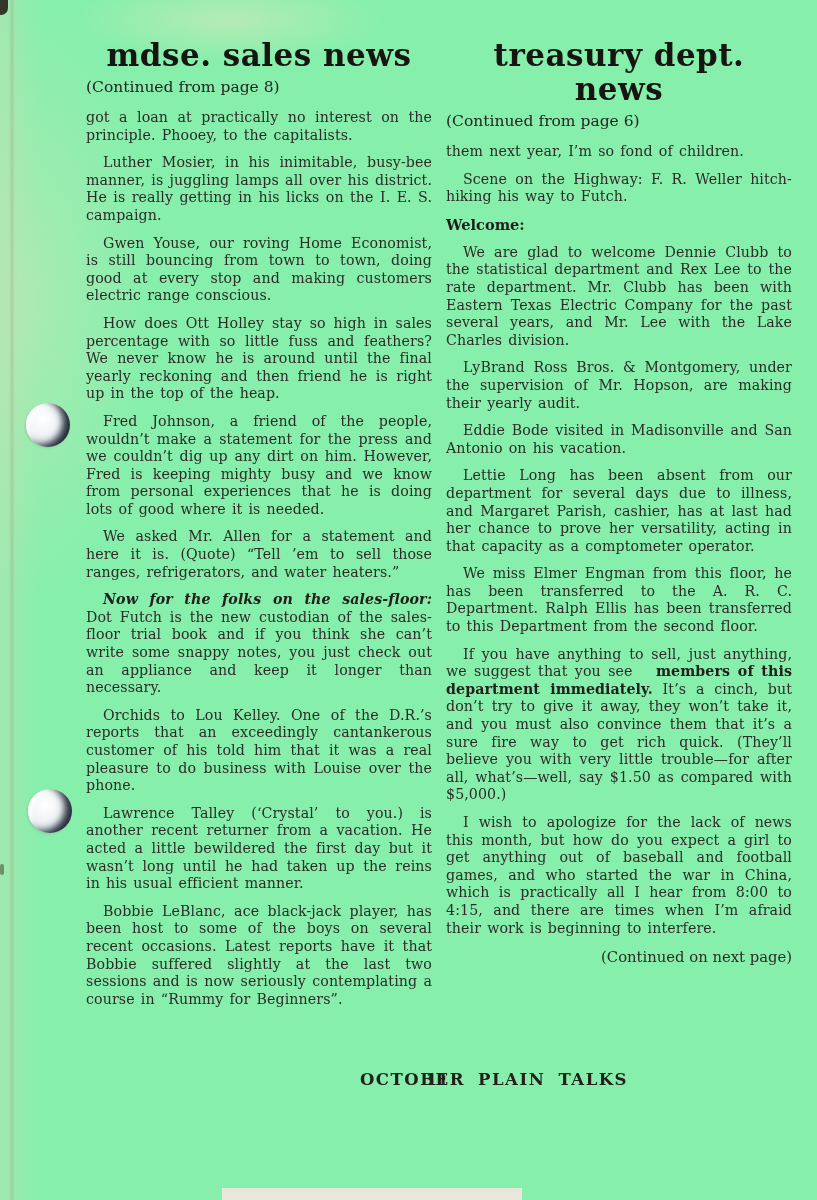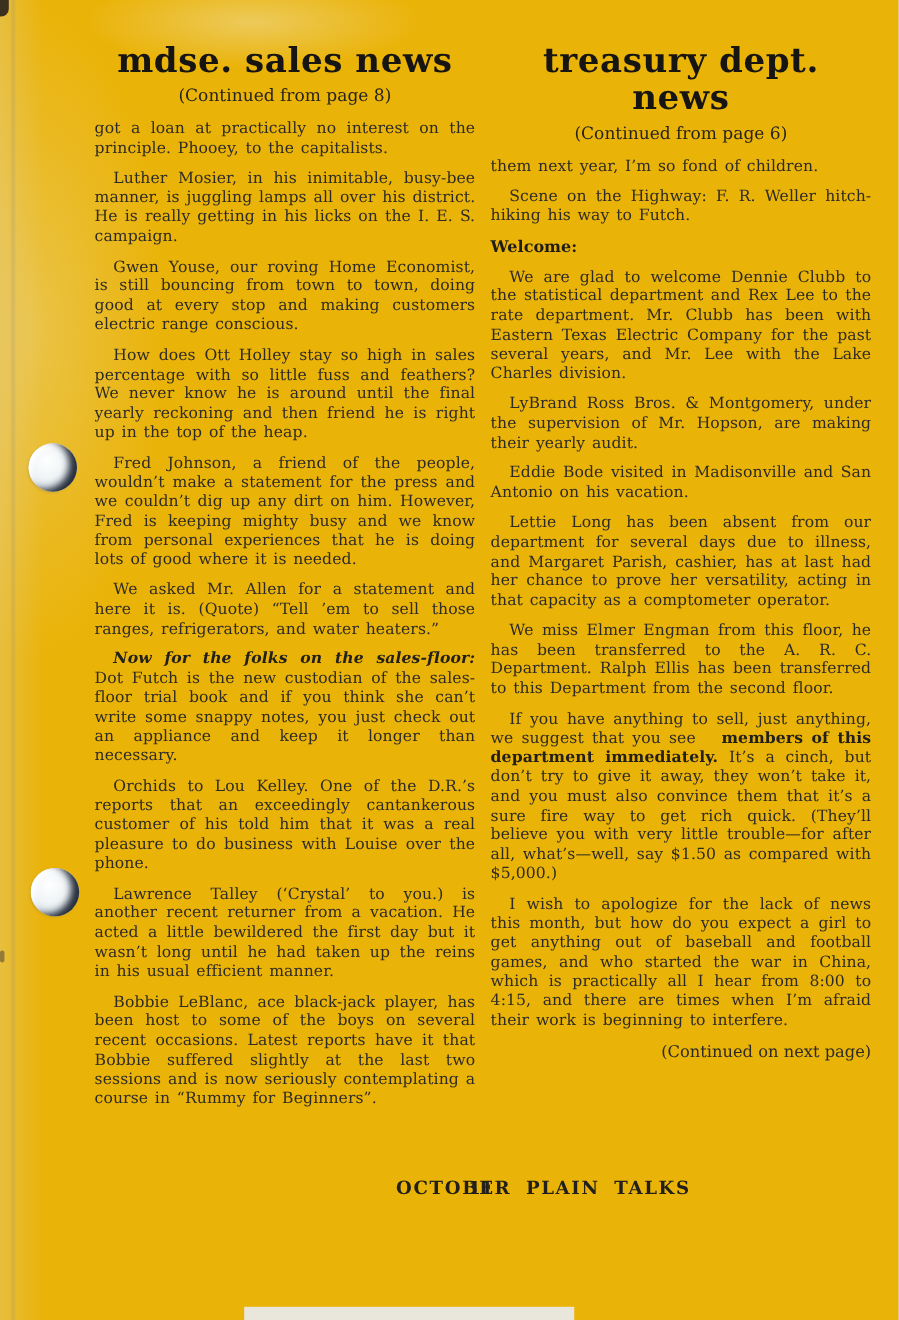--- a/index.html
+++ b/index.html
@@ -1,20 +1,20 @@
 <!DOCTYPE html>
 <html><head>
 <meta charset="utf-8">
 <style>
   html,body{margin:0;padding:0;background:#e8e5da;}
   .page{
     position:relative;
     width:817px;height:1200px;
     margin:0 auto;
-    background:#eab308;
+    background:#86efac;
     font-family:"DejaVu Serif", serif;
     color:#2e2b26;
     overflow:hidden;
   }
   
   .page::before{
     content:"";position:absolute;inset:0;pointer-events:none;
     background:
       radial-gradient(220px 60px at 230px 20px, rgba(240,230,190,0.45), rgba(240,230,190,0) 70%),
       radial-gradient(160px 400px at 30px 300px, rgba(235,225,190,0.35), rgba(235,225,190,0) 75%),
@@ -51,21 +51,21 @@
     position:absolute;left:86px;top:38px;width:706px;height:1072px;
     display:flex;gap:14px;overflow:hidden;
   }
   .col{width:346px;}
   .col-title{
     margin:0 0 5px 0;
     font-size:31px;line-height:34px;font-weight:bold;
     letter-spacing:0.5px;text-align:center;color:#171512;
   }
   .continued{
-    text-align:center;font-size:15.5px;line-height:20px;
+    font-size:15.5px;line-height:20px;
     margin:0 0 12px 0;color:#26231f;
   }
   .para{
     margin:0 0 10px 0;
     font-size:14.2px;line-height:17.6px;
     text-align:justify;text-indent:17px;
     letter-spacing:0.1px;word-spacing:1.5px;
   }
   .para.flush{text-indent:0;}
   .subhead{

